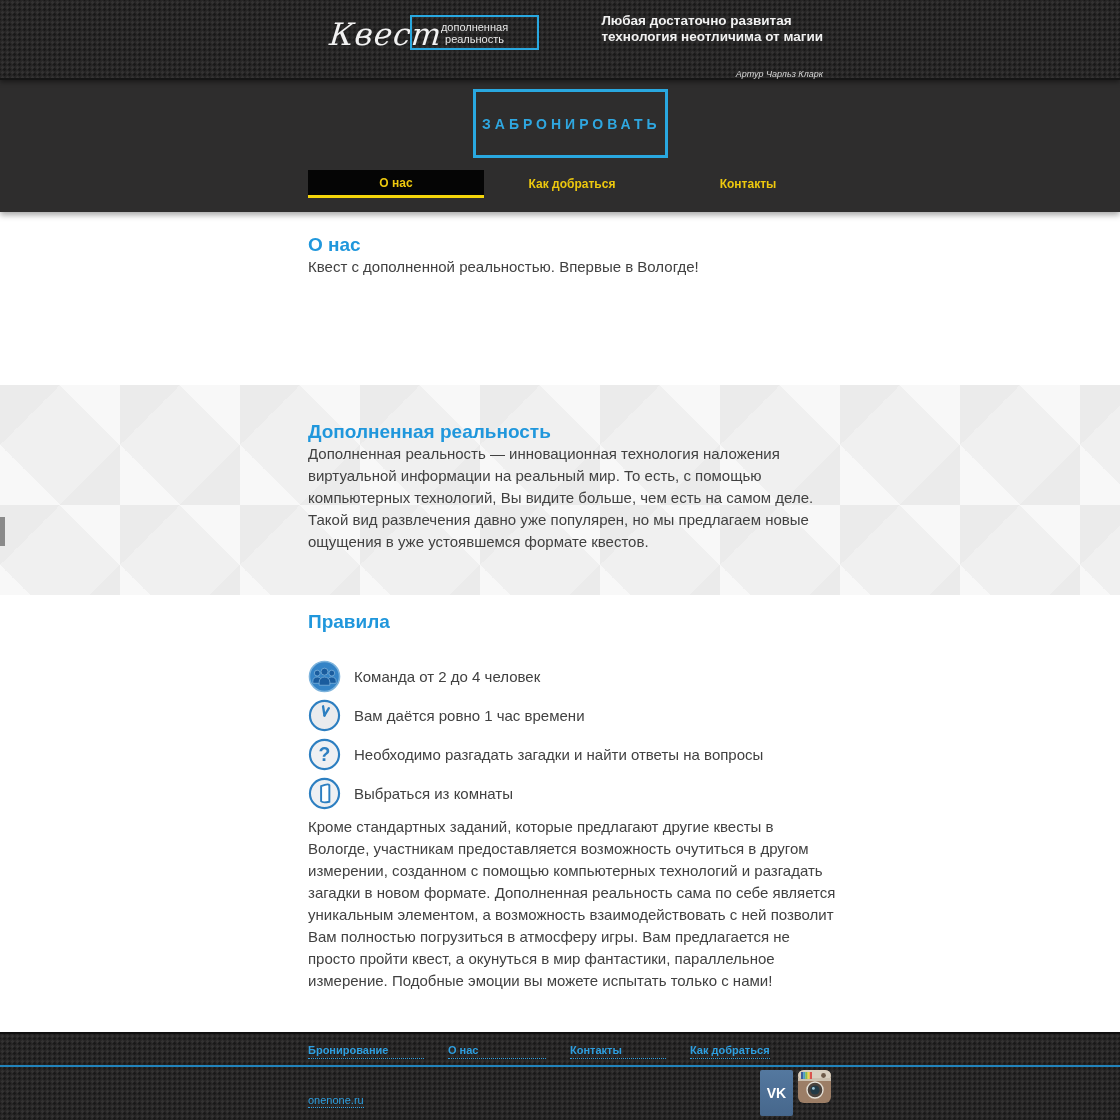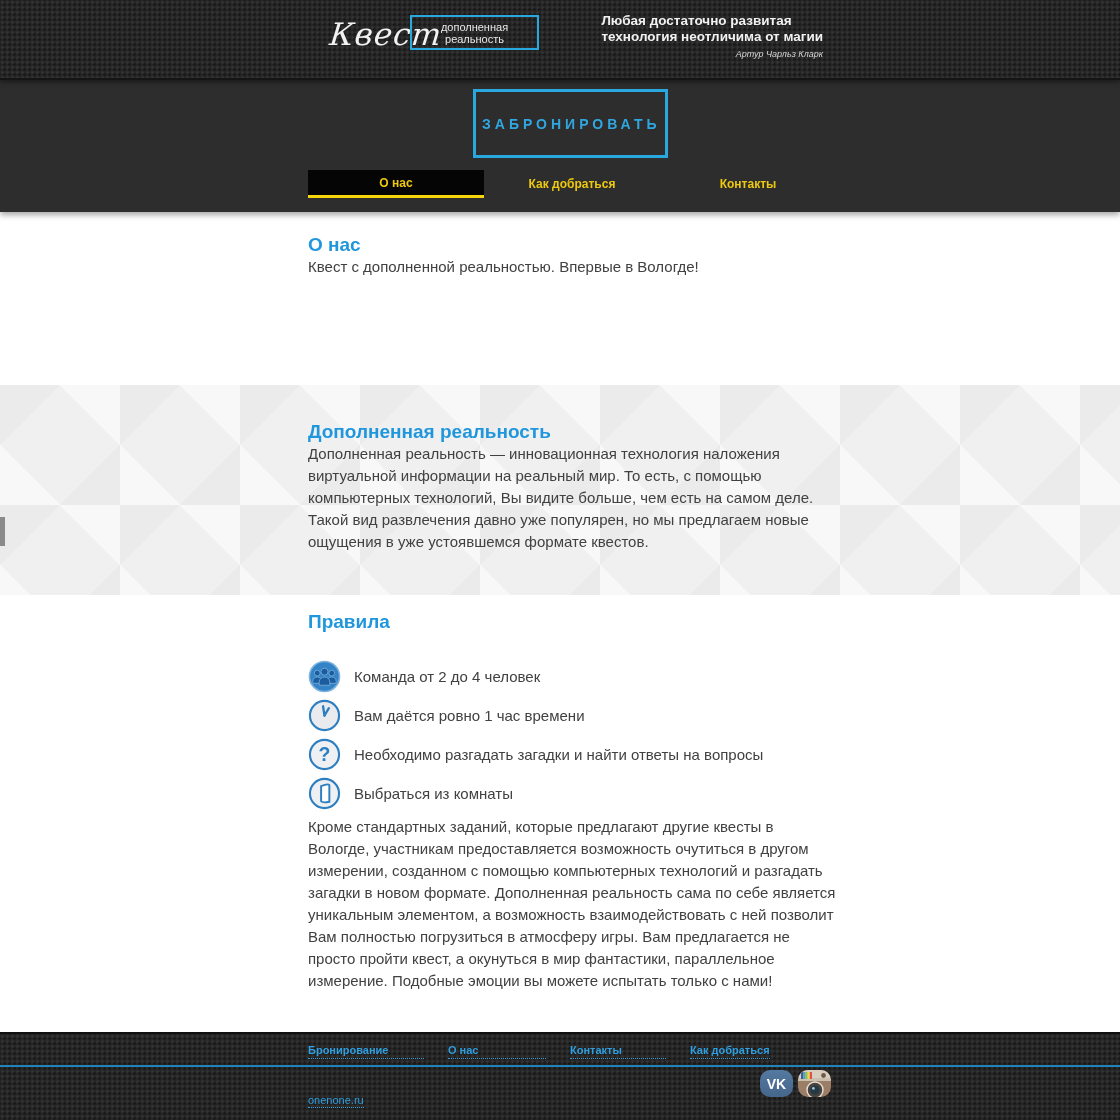--- a/index.html
+++ b/index.html
@@ -30,21 +30,21 @@
     transform:skewX(-6deg);letter-spacing:1px;
   }
   .tagline-btn{
     position:absolute;left:410px;top:15px;width:129px;height:35px;
     border:2px solid #29a8e0;background:transparent;color:#e8e8e8;
     font-size:11px;display:flex;align-items:center;justify-content:center;
     box-sizing:border-box;cursor:pointer;
   }
   .quote-block{position:absolute;top:13px;right:297px;color:#f1f1f1;}
   .quote-line{font-size:13.5px;font-weight:bold;line-height:16px;}
-  .quote-author{font-size:9px;font-style:italic;color:#d8d8d8;text-align:right;margin-top:4px;}
+  .quote-author{font-size:9px;font-style:italic;color:#d8d8d8;text-align:right;margin-top:24px;}
   
   .header-main{height:132px;background:#2e2d2d;position:relative;z-index:2;box-shadow:0 3px 6px rgba(0,0,0,.35);}
   .book-btn{
     display:block;margin:0;position:absolute;left:473px;top:9px;
     width:195px;height:69px;border:3px solid #29a8e0;background:transparent;
     color:#2fa7e0;font-size:14px;font-weight:bold;letter-spacing:4px;
     box-sizing:border-box;cursor:pointer;font-family:inherit;
   }
   .main-nav{position:absolute;left:308px;top:90px;width:528px;height:28px;display:flex;}
   .nav-tab{
@@ -82,21 +82,21 @@
   .f-link{font-size:11px;font-weight:bold;color:#2e9fe0;cursor:pointer;
     border-bottom:1px dotted #2e9fe0;padding-bottom:2px;align-self:flex-start;}
   .fw1{width:116px;margin-right:24px;} .fw2{width:98px;margin-right:24px;} .fw3{width:96px;margin-right:24px;}
   .footer-divider{position:absolute;left:0;top:31px;width:1120px;height:2px;background:#2283bb;}
   .footer-bottom{position:absolute;left:308px;top:40px;margin-top:16px;}
   .site-link{font-size:11px;color:#2e9fe0;border-bottom:1px dotted #2e9fe0;cursor:pointer;display:inline-block;padding-bottom:1px;}
   .contact-line{font-size:10px;color:#d6d6d6;margin-top:3px;}
   .contact-line:first-of-type{margin-top:14px;}
   .email-link{color:#2e9fe0;border-bottom:1px dotted #2e9fe0;cursor:pointer;padding-left:8px;}
   .social{position:absolute;right:289px;top:36px;display:flex;}
-  .social-icon{width:33px;height:27px;margin-left:5px;border-radius:10px;cursor:pointer;position:relative;overflow:hidden;}
+  .social-icon{width:33px;height:46px;margin-left:5px;border-radius:2px;cursor:pointer;position:relative;overflow:hidden;}
   .vk{background:linear-gradient(#54789f,#46678c);display:flex;align-items:center;justify-content:center;
       color:#fff;font-size:14px;font-weight:bold;letter-spacing:0;}
   
   .edge-marker{position:absolute;left:0;top:517px;width:5px;height:29px;background:#8a8a8a;}
 </style>
 </head>
 <body>
 
 <div class="header-top carbon">
   <div class="logo">Квест</div>

